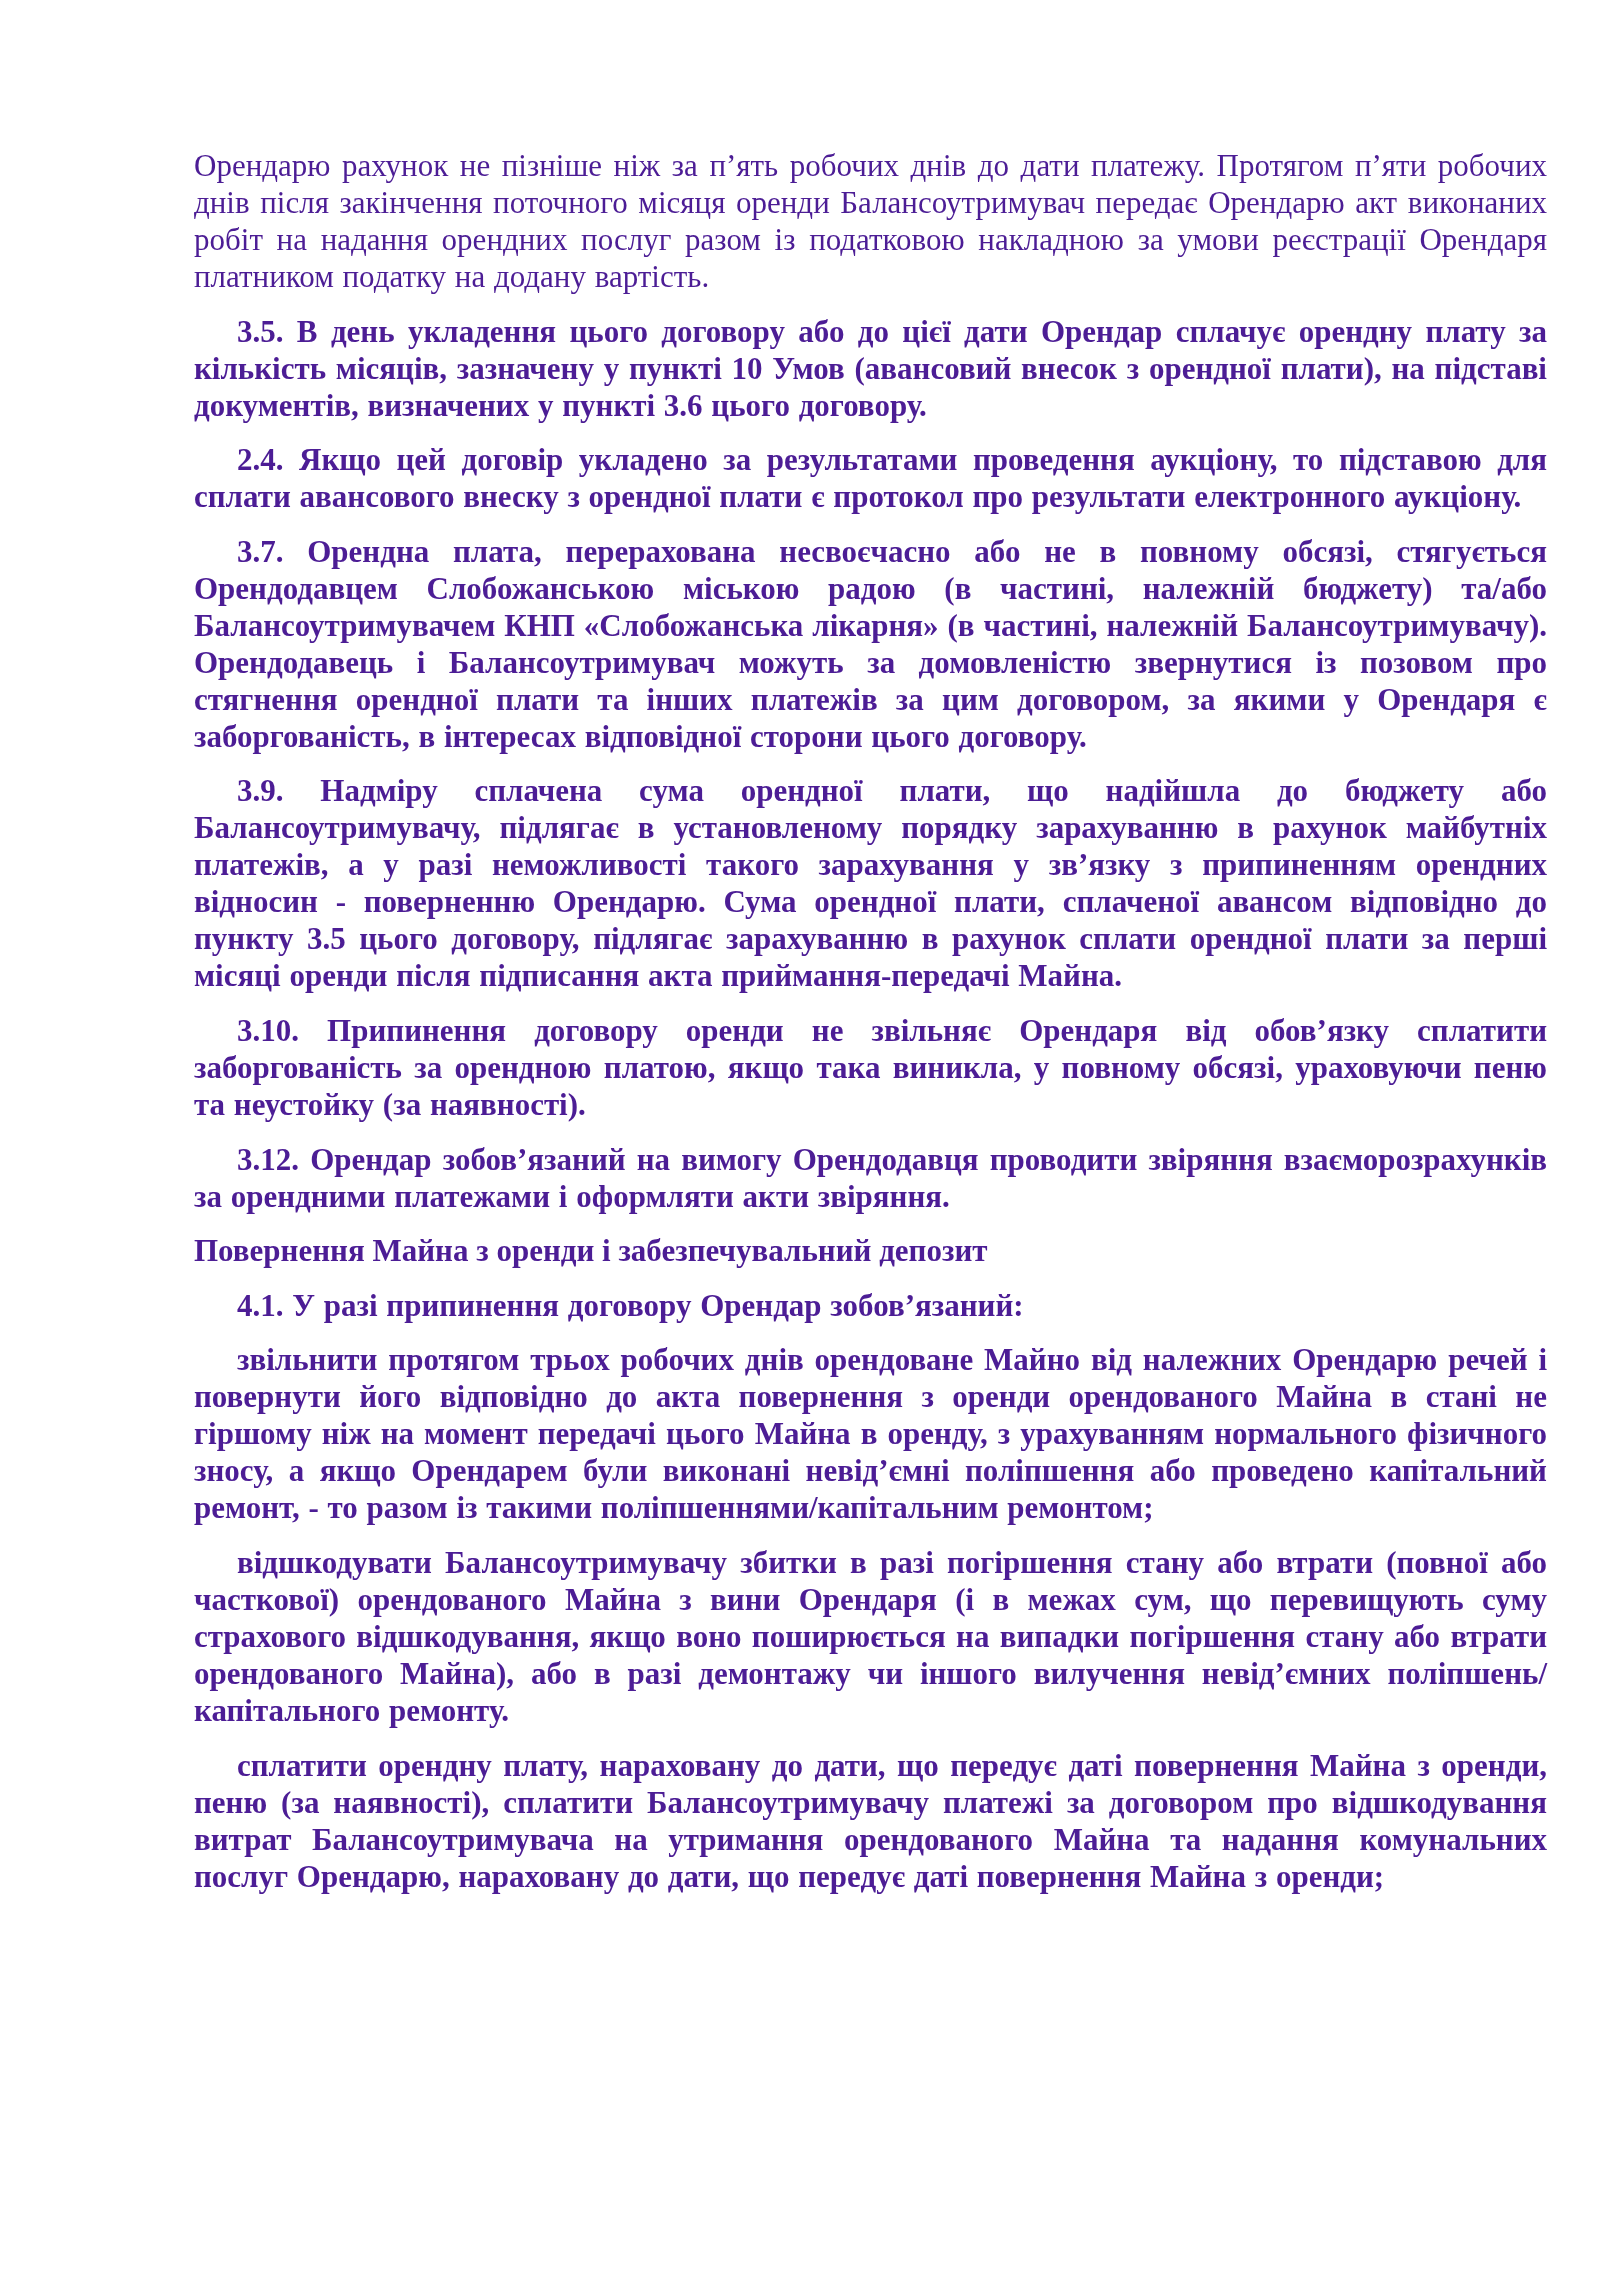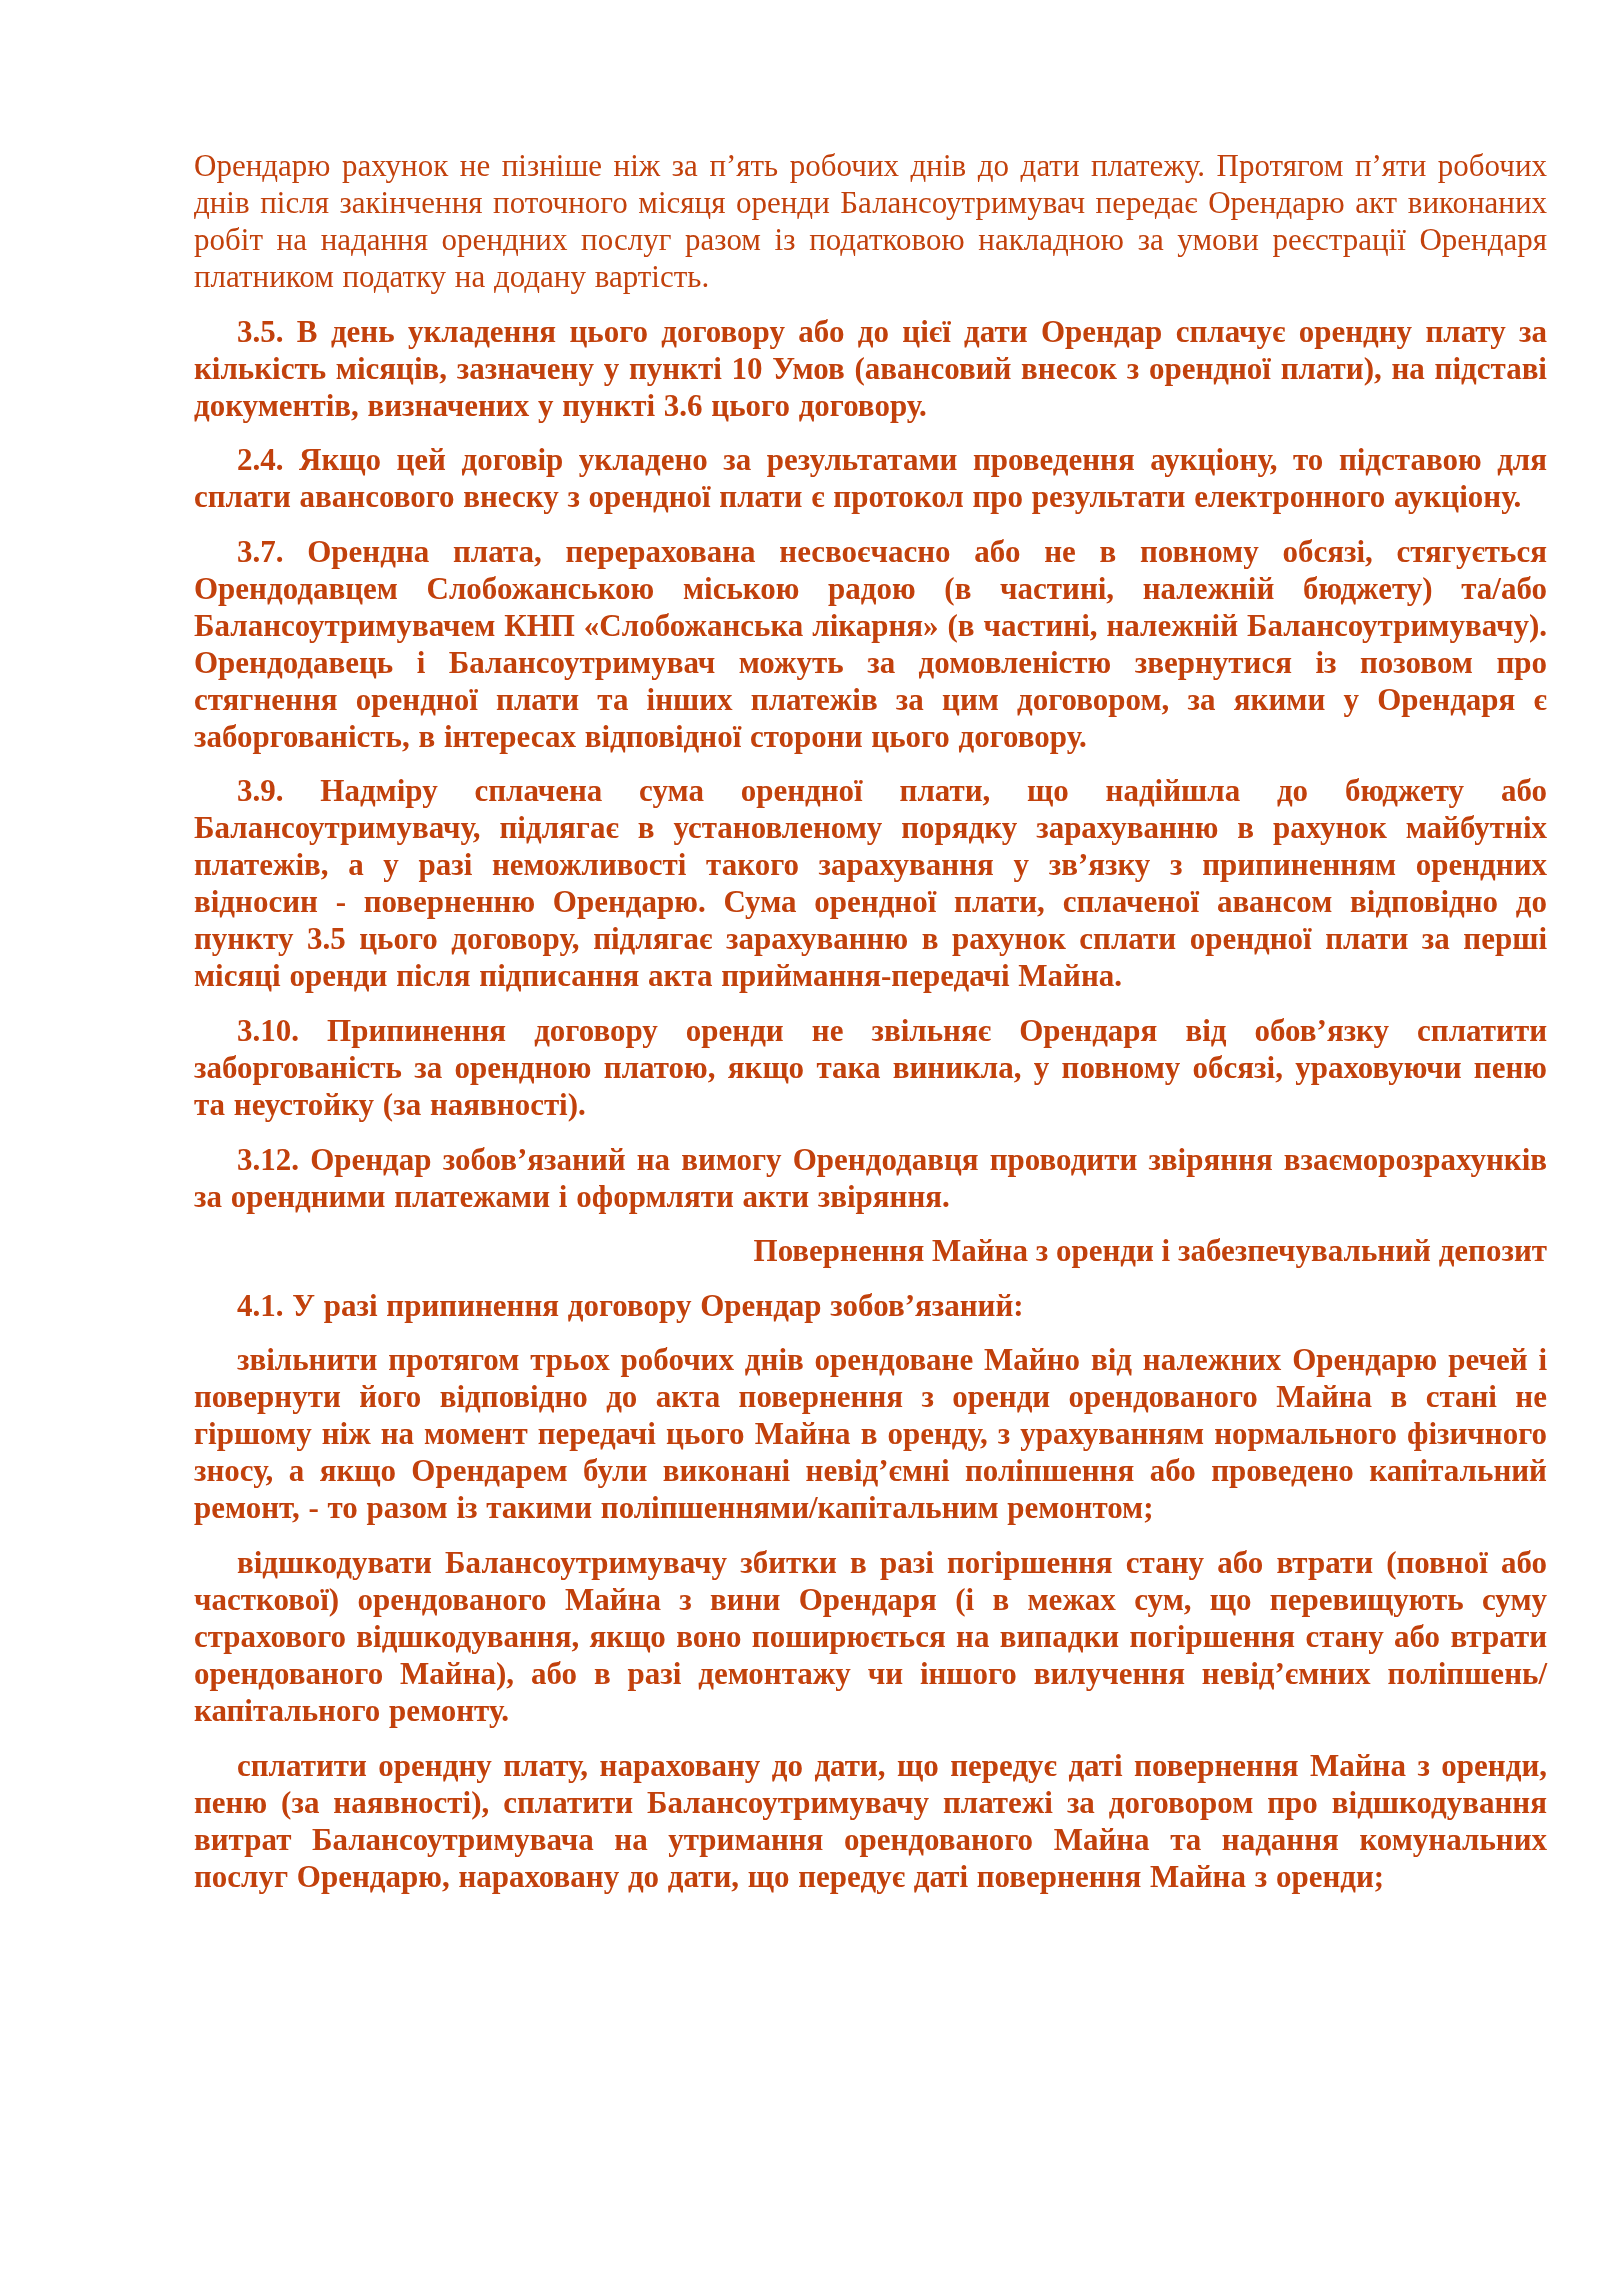--- a/index.html
+++ b/index.html
@@ -11,40 +11,40 @@
     position: relative;
     width: 1621px;
     height: 2293px;
     background: #ffffff;
     box-sizing: border-box;
     padding: 147px 74px 59px 194px;
     overflow: hidden;
     font-family: "Liberation Serif", "DejaVu Serif", serif;
     font-size: 31px;
     line-height: 37px;
-    color: #c2410c;
+    color: #4c1d95;
     -webkit-font-smoothing: antialiased;
   }
   .para {
     margin: 0 0 17.6px 0;
     text-align: justify;
     text-justify: inter-word;
     hyphens: none;
     word-spacing: 1px;
   }
   .para.indent {
     text-indent: 43px;
     font-weight: bold;
   }
   .heading {
     margin: 0 0 17.6px 0;
     font-size: 31px;
     line-height: 37px;
     font-weight: bold;
-    text-align: right;
+    text-align: left;
     font-family: Liberation Serif, serif;
   }
 </style>
 </head>
 <body>
 
 <div class="page">
   <p class="para">Орендарю рахунок не пізніше ніж за п’ять робочих днів до дати платежу. Протягом п’яти робочих днів після закінчення поточного місяця оренди Балансоутримувач передає Орендарю акт виконаних робіт на надання орендних послуг разом із податковою накладною за умови реєстрації Орендаря платником податку на додану вартість.</p>
   <p class="para indent">3.5. В день укладення цього договору або до цієї дати Орендар сплачує орендну плату за кількість місяців, зазначену у пункті 10 Умов (авансовий внесок з орендної плати), на підставі документів, визначених у пункті 3.6 цього договору.</p>
   <p class="para indent">2.4. Якщо цей договір укладено за результатами проведення аукціону, то підставою для сплати авансового внеску з орендної плати є протокол про результати електронного аукціону.</p>

